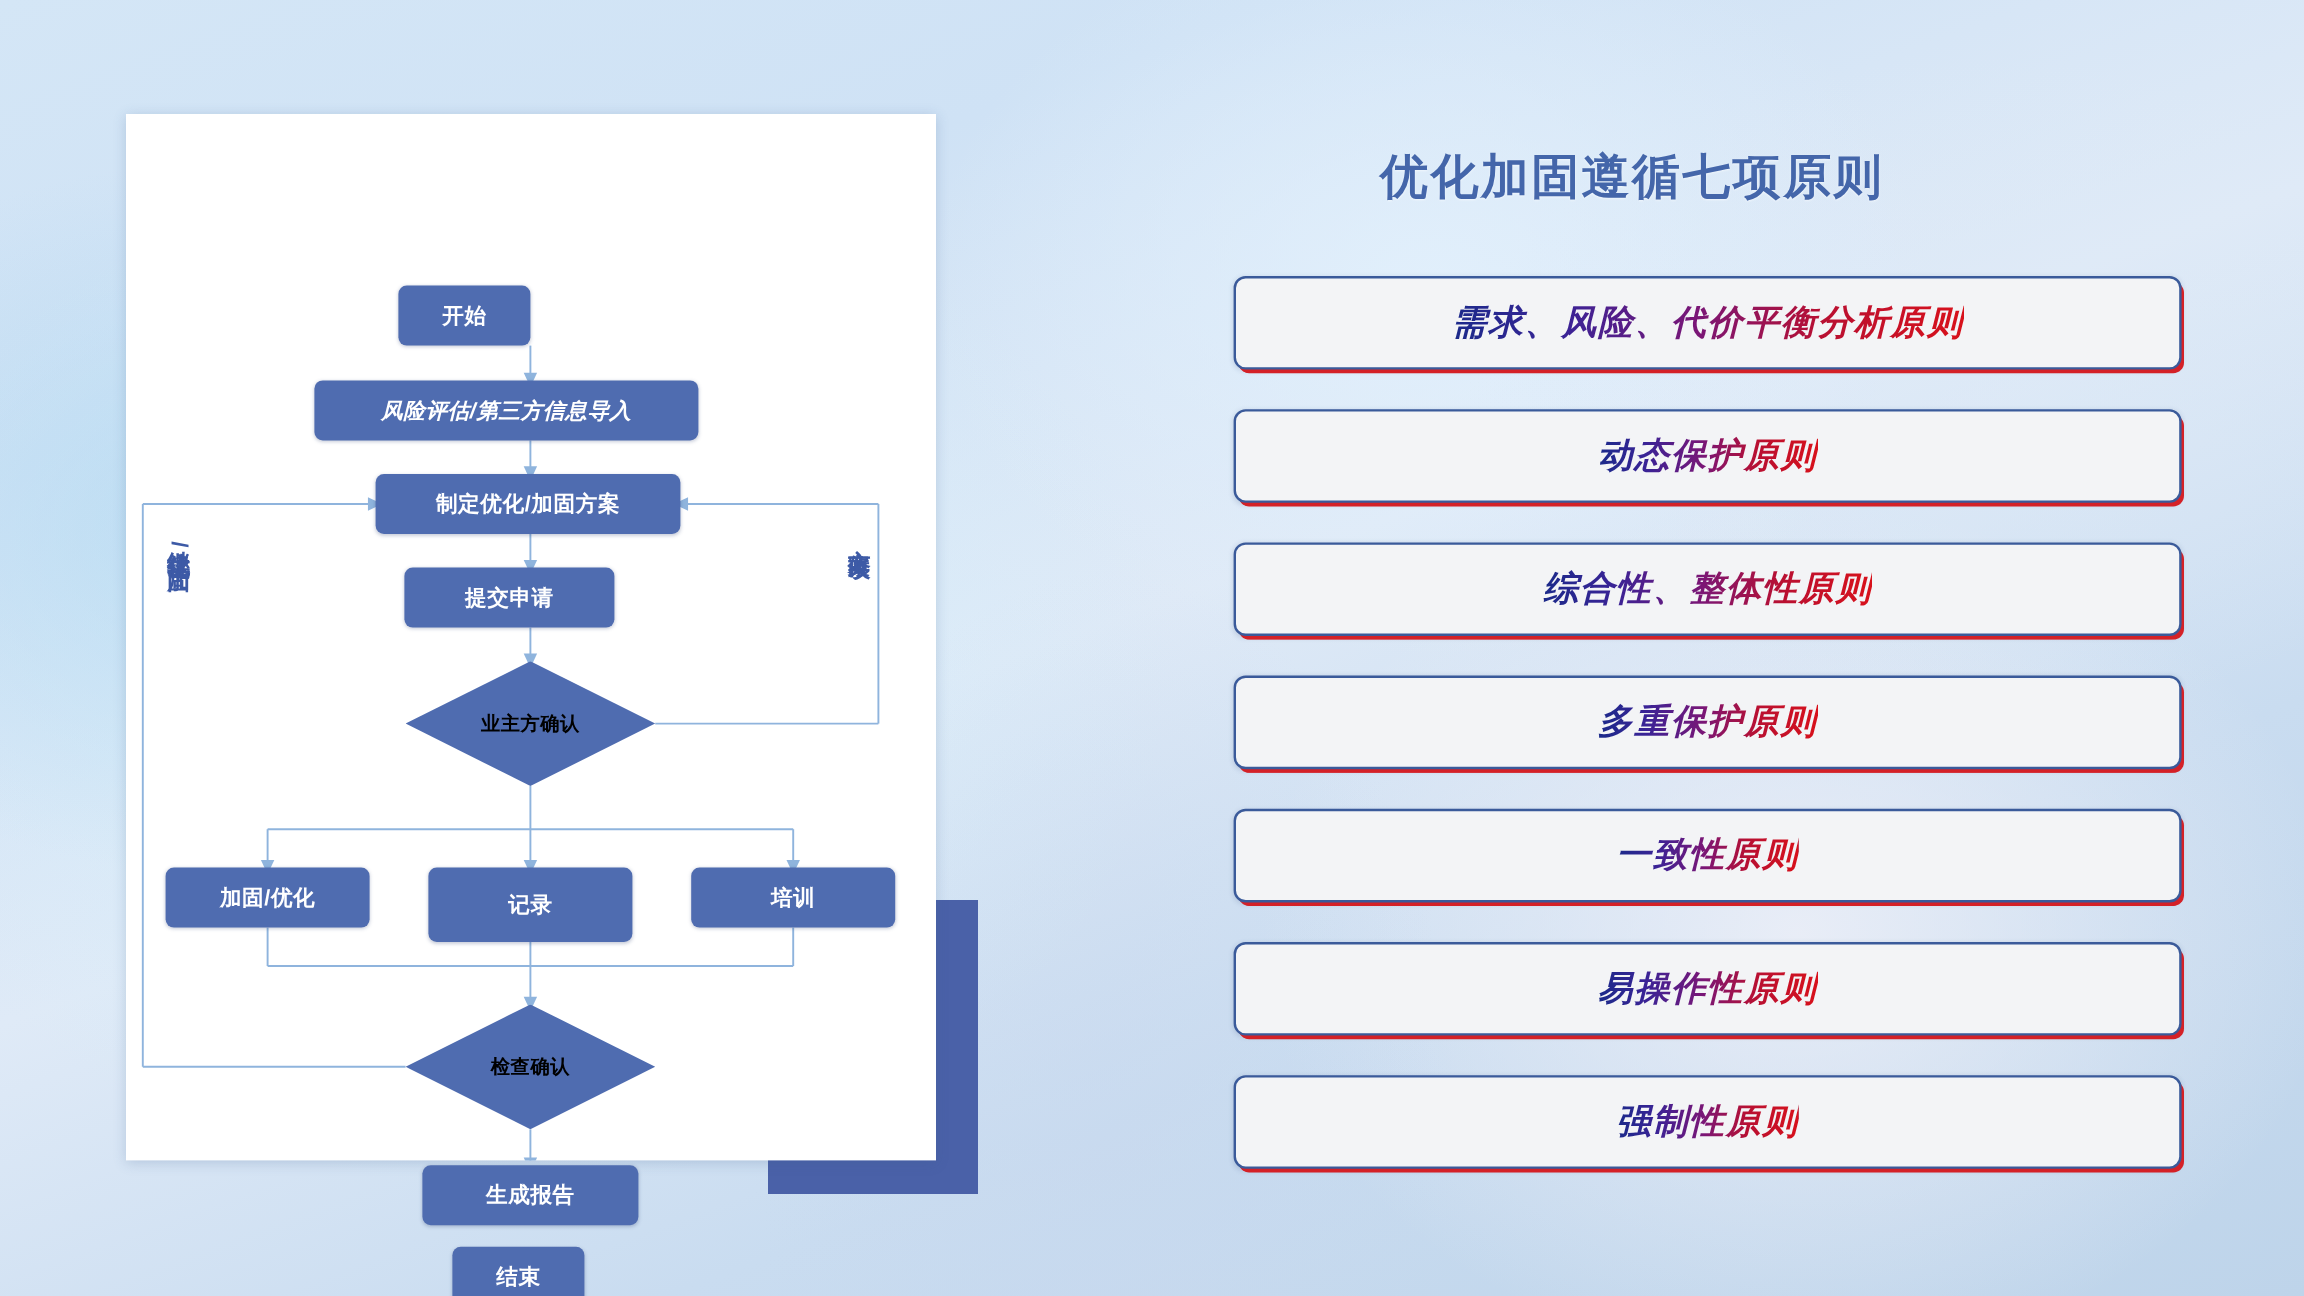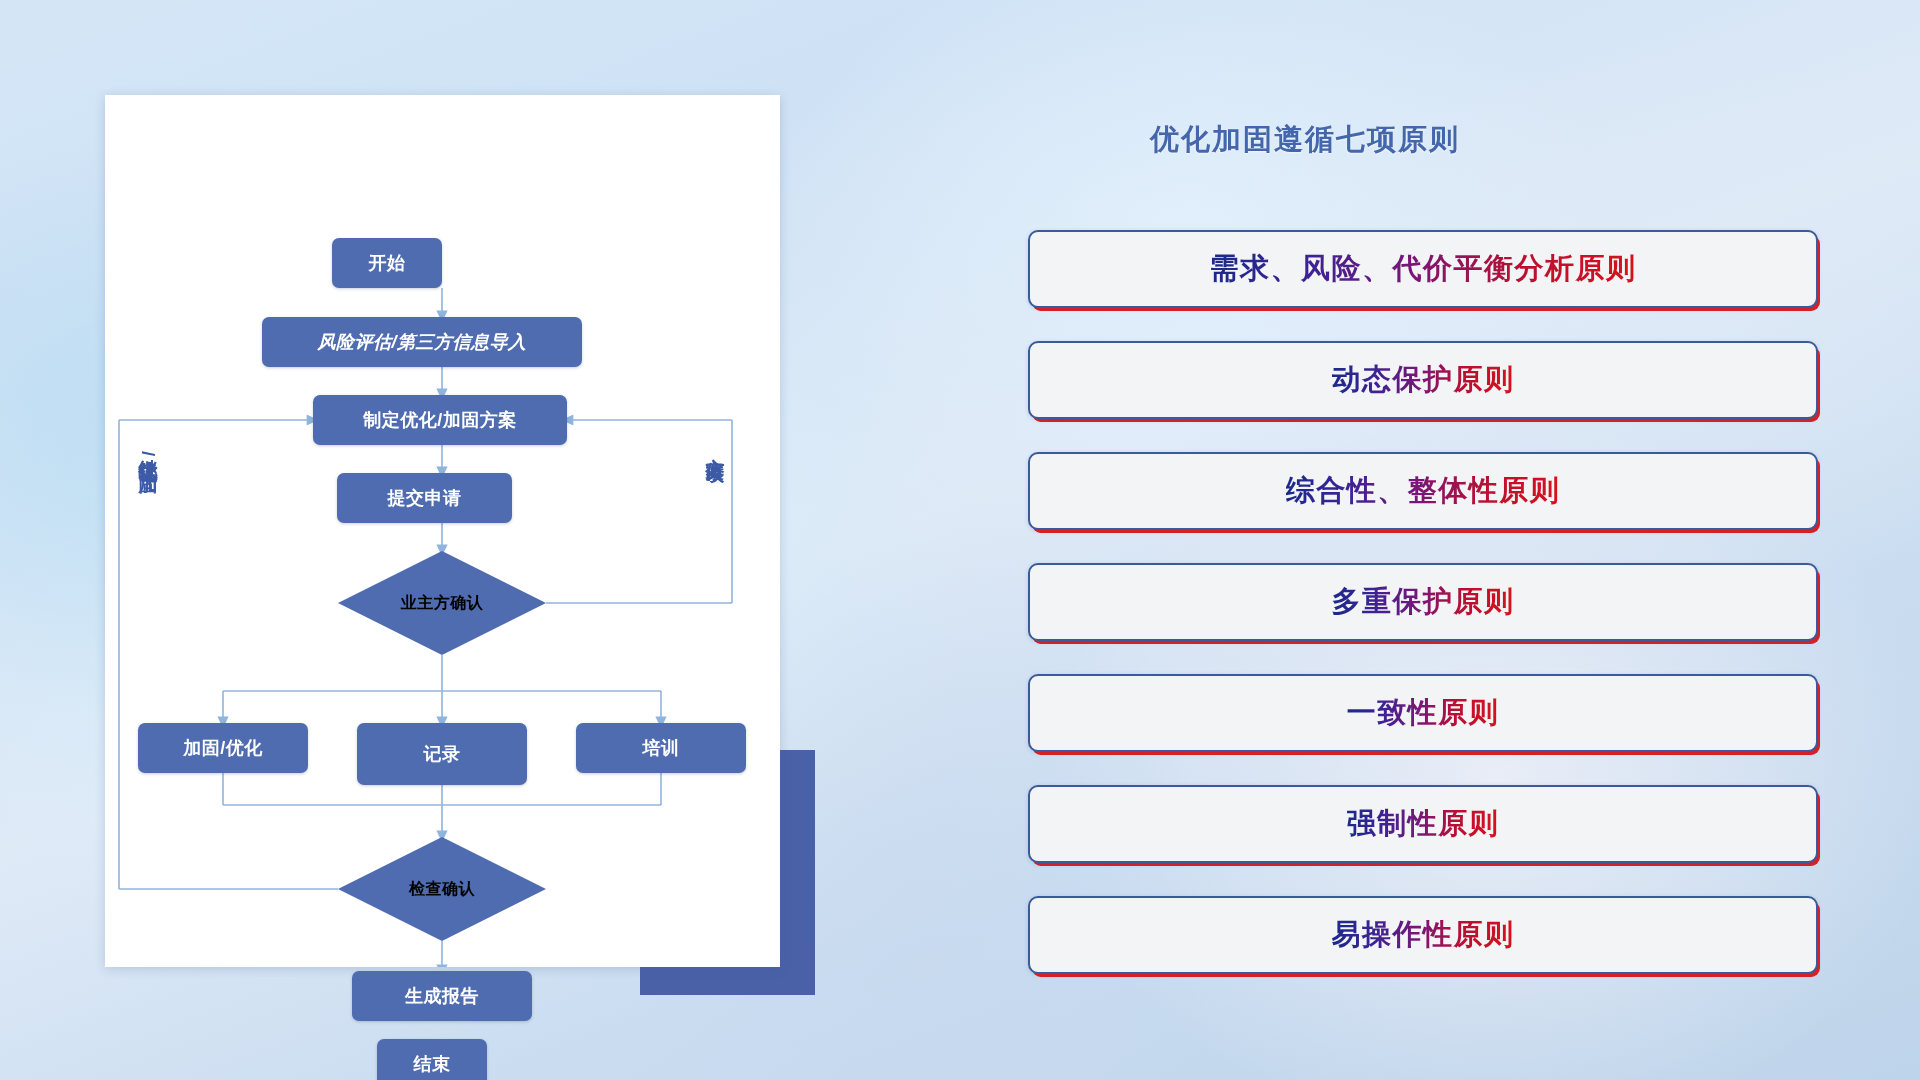--- a/index.html
+++ b/index.html
@@ -82,21 +82,21 @@
 
   
   .right-pane {
     position: absolute;
     left: 1010px; top: 95px;
     width: 820px; height: 900px;
   }
   .pane-title {
     position: absolute;
     left: 140px; top: 25px;
-    font-size: 29px; font-weight: 700;
+    font-size: 40px; font-weight: 700;
     color: #4466aa;
     letter-spacing: 2px;
     text-shadow: 0 1px 2px rgba(255,255,255,0.6);
   }
   .principles {
     position: absolute;
     left: 18px; top: 135px;
     width: 790px;
   }
   .principle {
@@ -122,20 +122,21 @@
     z-index: -1;
   }
   .principle-label {
     font-size: 29px;
     font-weight: 700;
     letter-spacing: 1.5px;
     background: linear-gradient(90deg, #1b2a8a 0%, #3a2396 22%, #7a1676 48%, #b81032 72%, #d8111b 100%);
     -webkit-background-clip: text;
     background-clip: text;
     color: transparent;
+    font-style: italic;
     -webkit-text-fill-color: transparent;
   }
 </style>
 </head>
 <body>
 
 <div class="bg-wash"></div>
 
 <div class="accent-rect"></div>
 
@@ -249,19 +250,19 @@
     <div class="principle">
       <span class="principle-label">综合性、整体性原则</span>
     </div>
     <div class="principle">
       <span class="principle-label">多重保护原则</span>
     </div>
     <div class="principle">
       <span class="principle-label">一致性原则</span>
     </div>
     <div class="principle">
+      <span class="principle-label">易操作性原则</span>
+    </div>
+    <div class="principle">
       <span class="principle-label">强制性原则</span>
-    </div>
-    <div class="principle">
-      <span class="principle-label">易操作性原则</span>
     </div>
   </div>
 </div>
 
 </body></html>

